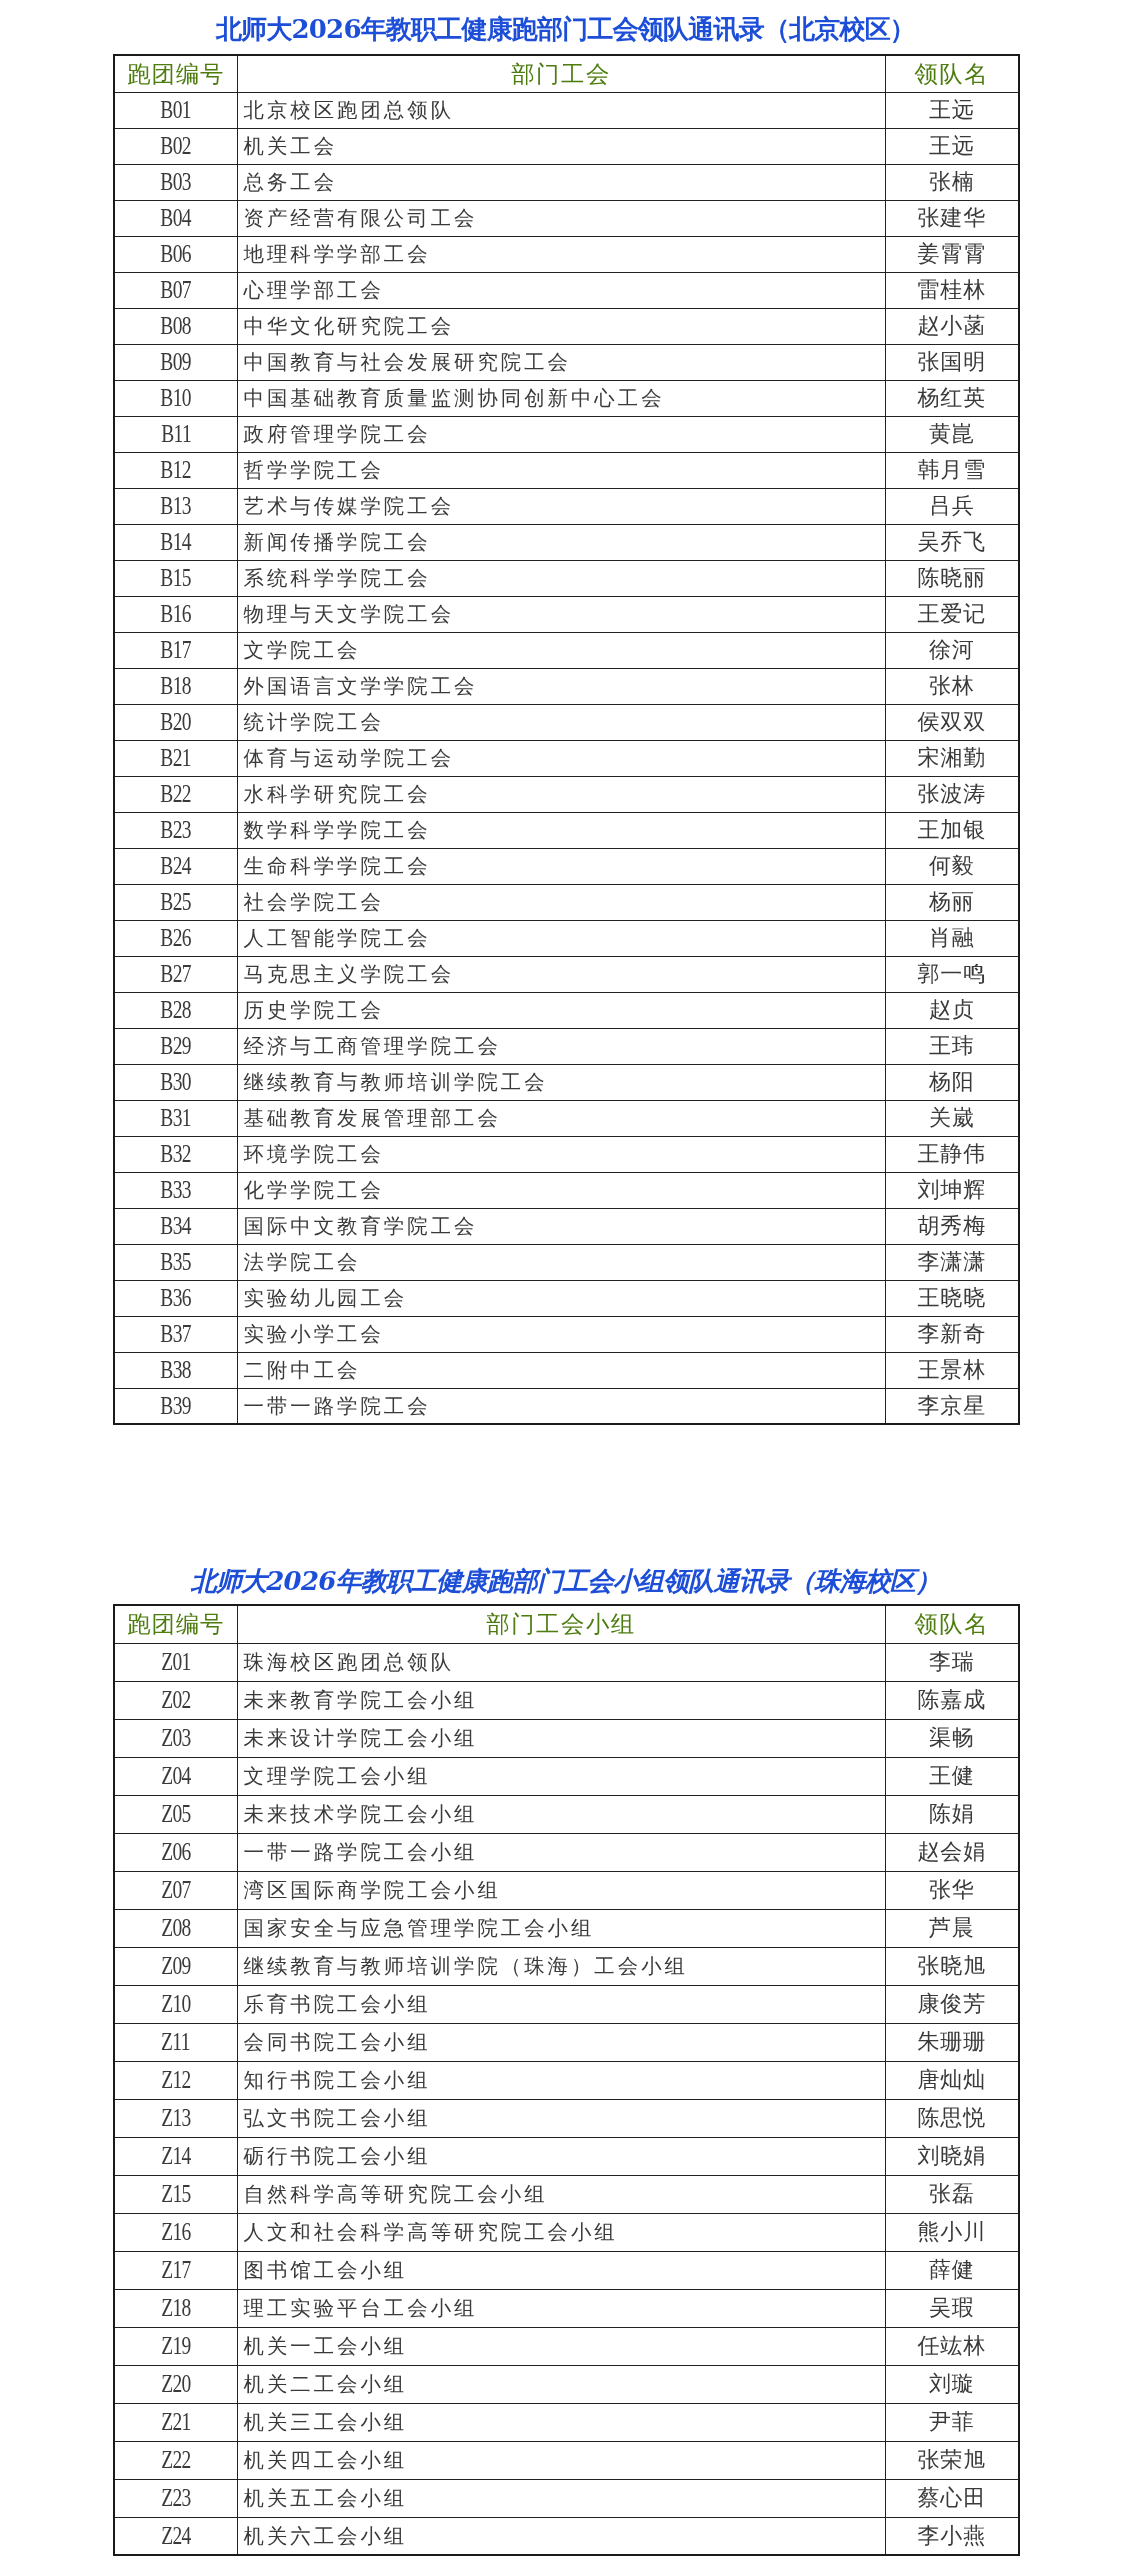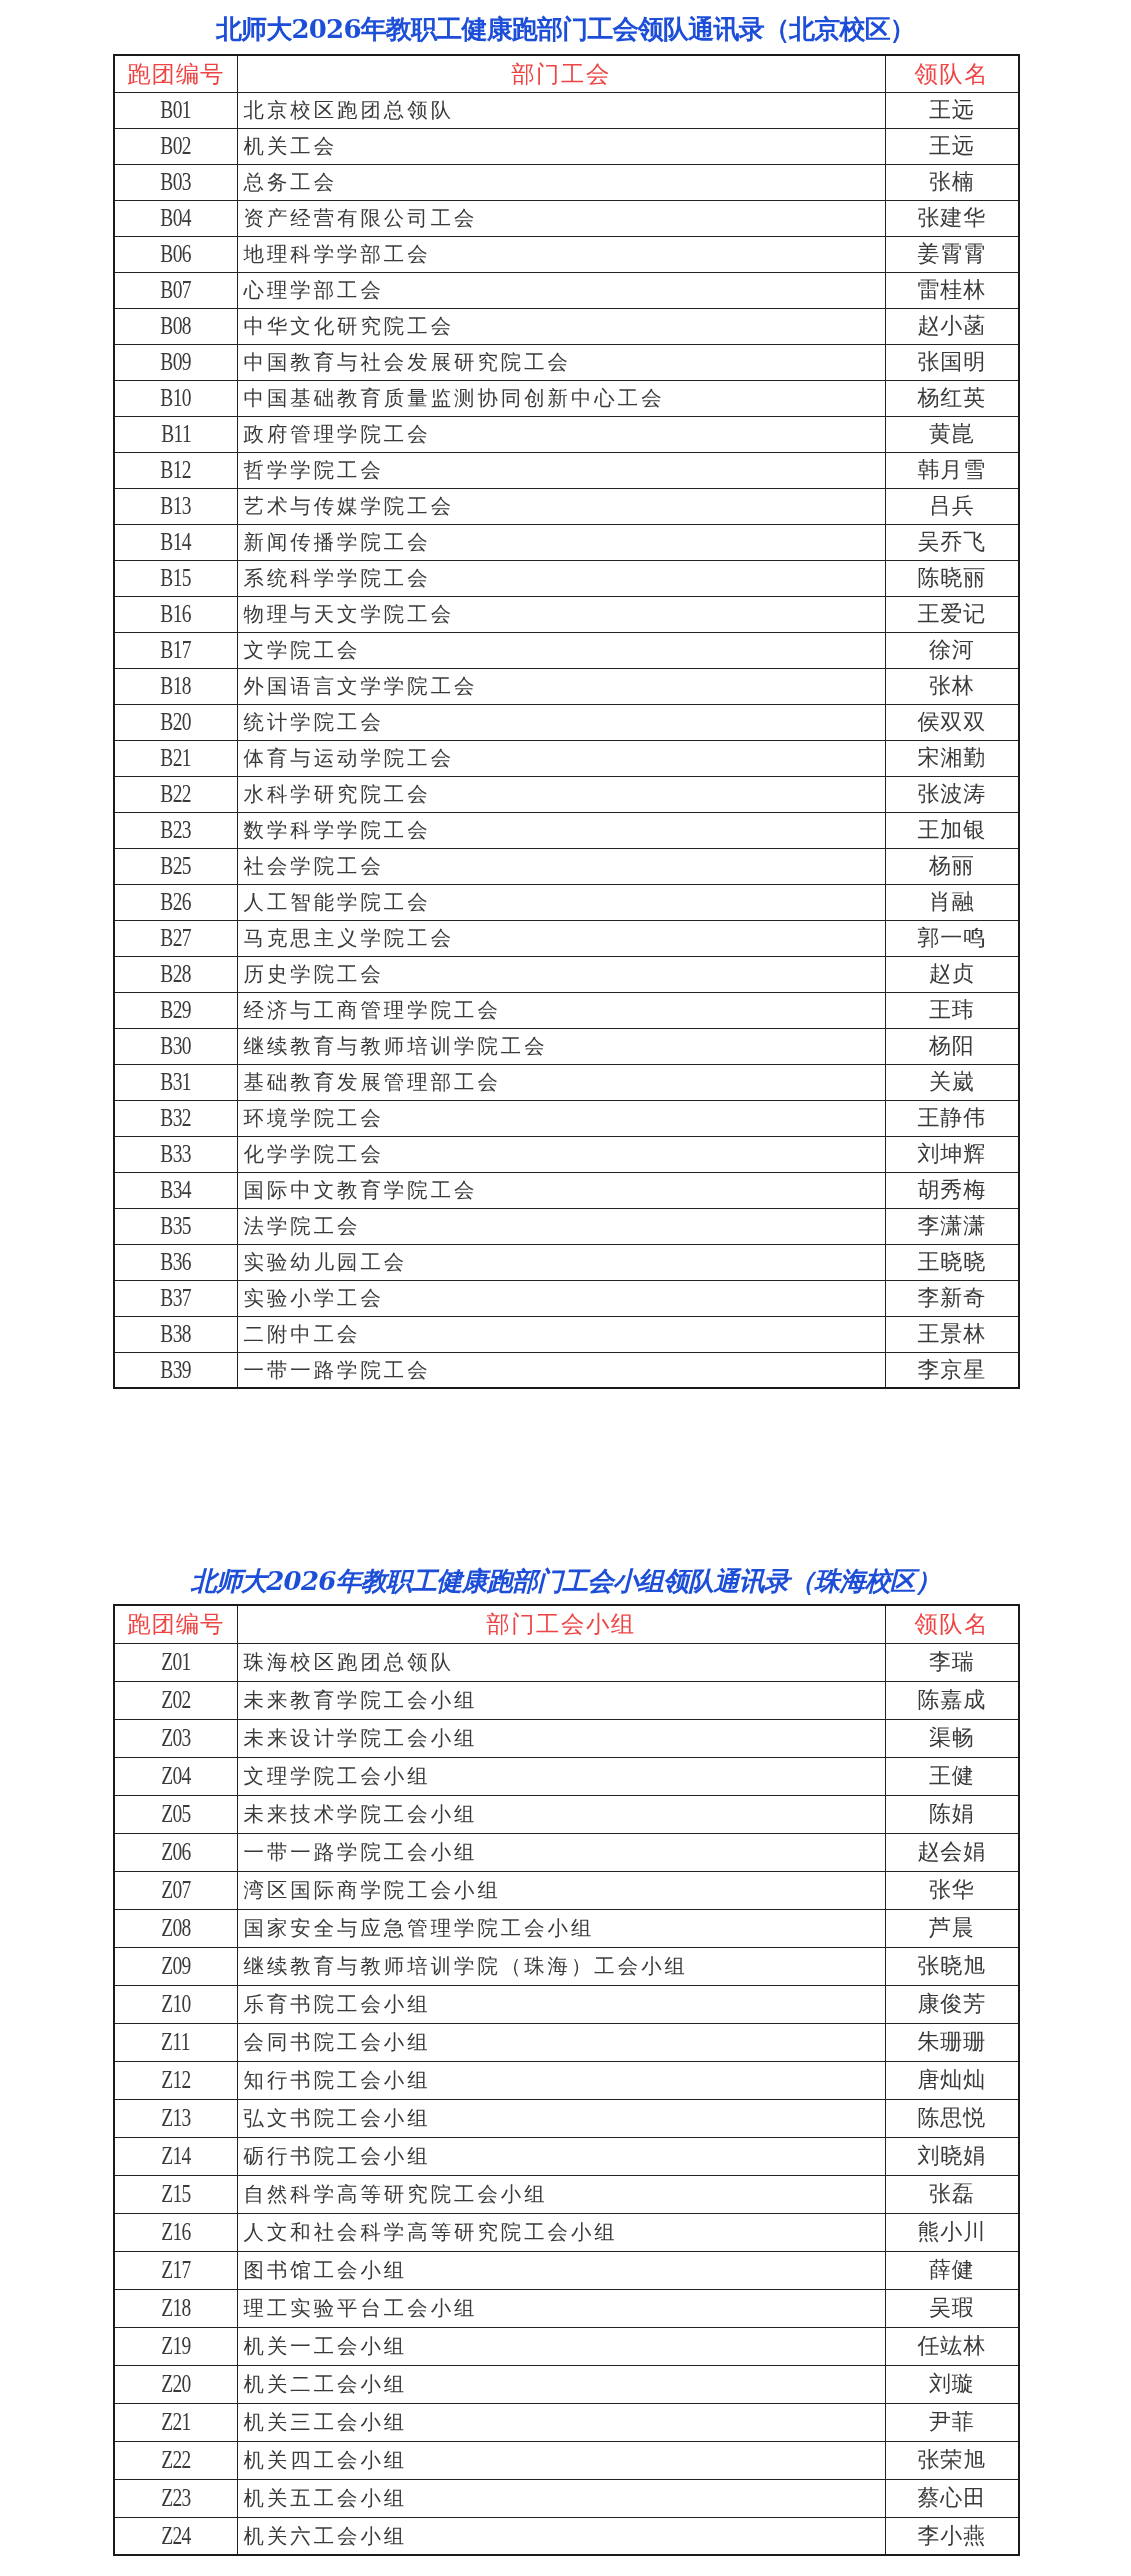--- a/index.html
+++ b/index.html
@@ -41,21 +41,21 @@
     .roster col.c-lead { width: 134px; }
     .roster th, .roster td {
       border: 1.5px solid #222222;
       padding: 0;
       overflow: hidden;
       white-space: nowrap;
     }
     .roster th {
       font-weight: normal;
       font-size: 23.4px;
-      color: #ef4444;
+      color: #4d7c0f;
       text-align: center;
       letter-spacing: 1.5px;
     }
     .roster th.h-id { letter-spacing: 0.8px; }
     .roster td {
       font-size: 20.4px;
       color: #3a3a3a;
     }
     .roster td.id-cell {
       text-align: center;
@@ -205,20 +205,25 @@
         <td class="id-cell"><span>B22</span></td>
         <td class="dept-cell">水科学研究院工会</td>
         <td class="lead-cell">张波涛</td>
       </tr>
       <tr class="data-row">
         <td class="id-cell"><span>B23</span></td>
         <td class="dept-cell">数学科学学院工会</td>
         <td class="lead-cell">王加银</td>
       </tr>
       <tr class="data-row">
+        <td class="id-cell"><span>B24</span></td>
+        <td class="dept-cell">生命科学学院工会</td>
+        <td class="lead-cell">何毅</td>
+      </tr>
+      <tr class="data-row">
         <td class="id-cell"><span>B25</span></td>
         <td class="dept-cell">社会学院工会</td>
         <td class="lead-cell">杨丽</td>
       </tr>
       <tr class="data-row">
         <td class="id-cell"><span>B26</span></td>
         <td class="dept-cell">人工智能学院工会</td>
         <td class="lead-cell">肖融</td>
       </tr>
       <tr class="data-row">

